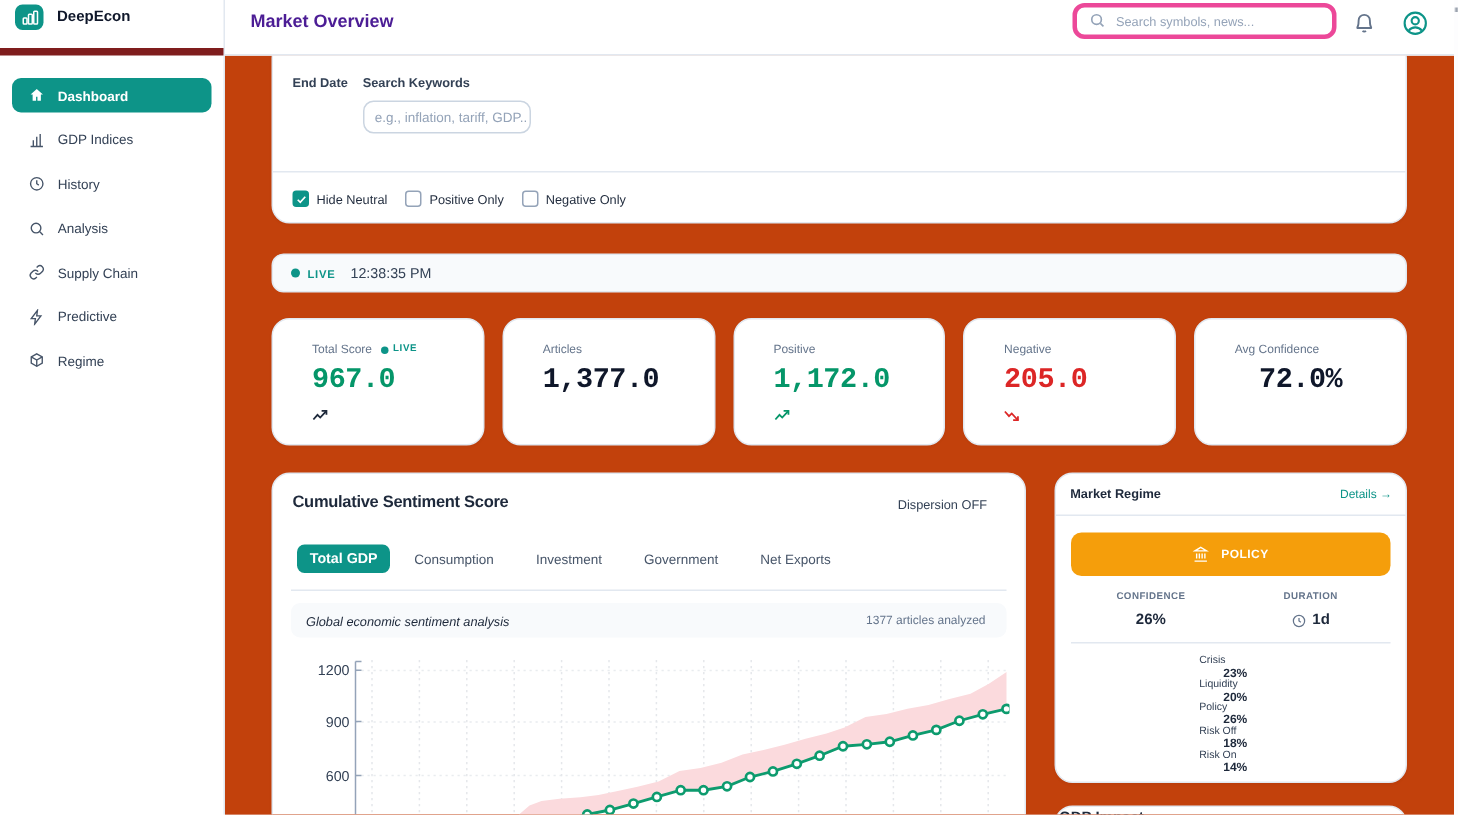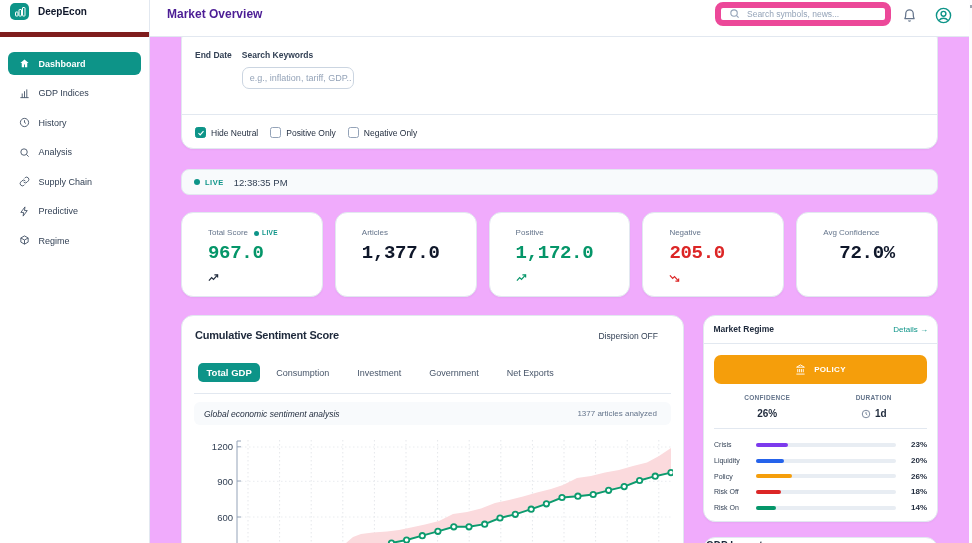--- a/index.html
+++ b/index.html
@@ -11,26 +11,26 @@
   .logo-sq { width:19px; height:17.5px; background:#0d9488; border-radius:5px; display:flex; align-items:center; justify-content:center; margin-right:9px; }
   .logo-name { font-weight:bold; font-size:10px; color:#0f172a; }
   .nav { padding:15px 8px; }
   .nav-item { height:23px; display:flex; align-items:center; padding:0 10.5px; border-radius:6px; margin-bottom:6.5px; color:#334155; font-size:9px; }
   .nav-item svg { margin-right:9px; flex:none; }
   .nav-item.active { background:#0d9488; color:#fff; font-weight:bold; }
   
   .main { margin-left:150px; }
   .topbar { height:37px; background:#fff; border-bottom:1px solid #e2e8f0; display:flex; align-items:center; padding:0 20px 9px 17px; position:relative; z-index:10; }
   .topbar h1 { font-size:12px; font-weight:bold; color:#4c1d95; }
-  .search-box { margin-left:auto; width:176px; height:24px; border:6px solid #ec4899; border-radius:8px; display:flex; align-items:center; padding:0 8px; color:#94a3b8; font-size:8.5px; background:#fff; }
+  .search-box { margin-left:auto; width:176px; height:24px; border:3px solid #ec4899; border-radius:8px; display:flex; align-items:center; padding:0 8px; color:#94a3b8; font-size:8.5px; background:#fff; }
   .search-box svg { margin-right:7px; }
   .bell { margin-left:11px; position:relative; top:4px; }
   .avatar { margin-left:18px; position:relative; top:4px; }
   
-  .content { height:506px; overflow:hidden; padding:0 34px 0 31px; background:#f0abfc; }
+  .content { height:506px; overflow:hidden; padding:0 34px 0 31px; background:#c2410c; }
   .card { background:#fff; border:1px solid #e2e8f0; border-radius:12px; box-shadow:0 1px 2px rgba(0,0,0,0.04); }
   
   .filter-card { margin-top:-10px; border-radius:12px; }
   .filter-fields { display:flex; padding:21px 13px 25px; }
   .field { margin-right:10px; }
   .field label { display:block; font-size:8.5px; font-weight:bold; color:#334155; margin-bottom:5px; line-height:13px; }
   .inp { height:22px; border:1px solid #cbd5e1; border-radius:7px; font-size:9.5px; color:#1e293b; padding:0 7px; display:flex; align-items:center; background:#fff; }
   .inp.date { width:110px; justify-content:space-between; }
   .inp.kw { width:112px; color:#94a3b8; font-size:9px; white-space:nowrap; overflow:hidden; }
   .filter-divider { border-top:1px solid #e2e8f0; }
@@ -72,21 +72,21 @@
   .details { font-size:8px; color:#0d9488; }
   .regime-body { padding:11px 10px 6px; }
   .policy-btn { height:29px; background:#f59e0b; border-radius:7px; display:flex; align-items:center; justify-content:center; color:#fff; font-weight:bold; font-size:8px; letter-spacing:0.3px; }
   .policy-btn svg { margin-right:8px; }
   .cd-row { display:flex; margin-top:10px; }
   .cd-col { flex:1; text-align:center; }
   .cd-col .l { font-size:6.5px; color:#64748b; letter-spacing:0.3px; font-weight:bold; line-height:8px; }
   .cd-col .v { font-size:10px; font-weight:bold; color:#1e293b; margin-top:6px; display:flex; align-items:center; justify-content:center; line-height:12px; }
   .cd-div { border-top:1px solid #e2e8f0; margin-top:8px; }
   .bars { margin-top:8px; }
-  .bar-row { display:flex; align-items:center; height:15.7px; }
+  .bar-row { display:flex; align-items:center; height:15.7px;flex-direction:column; }
   .bar-row .bl { width:42px; font-size:7px; color:#334155; }
   .bar-track { flex:1; height:4px; background:#e8edf3; border-radius:2px; margin-right:9px; position:relative; }
   .bar-fill { position:absolute; left:0; top:0; height:4px; border-radius:2px; }
   .bar-pct { width:22px; text-align:right; font-size:8px; font-weight:bold; color:#1e293b; }
   
   .bottom-card { margin-top:15px; padding:2.5px 13px 20px 2px; }
   .bottom-card h3 { font-size:10px; font-weight:bold; color:#1e293b; line-height:10px; }
 </style>
 </head>
 <body>

